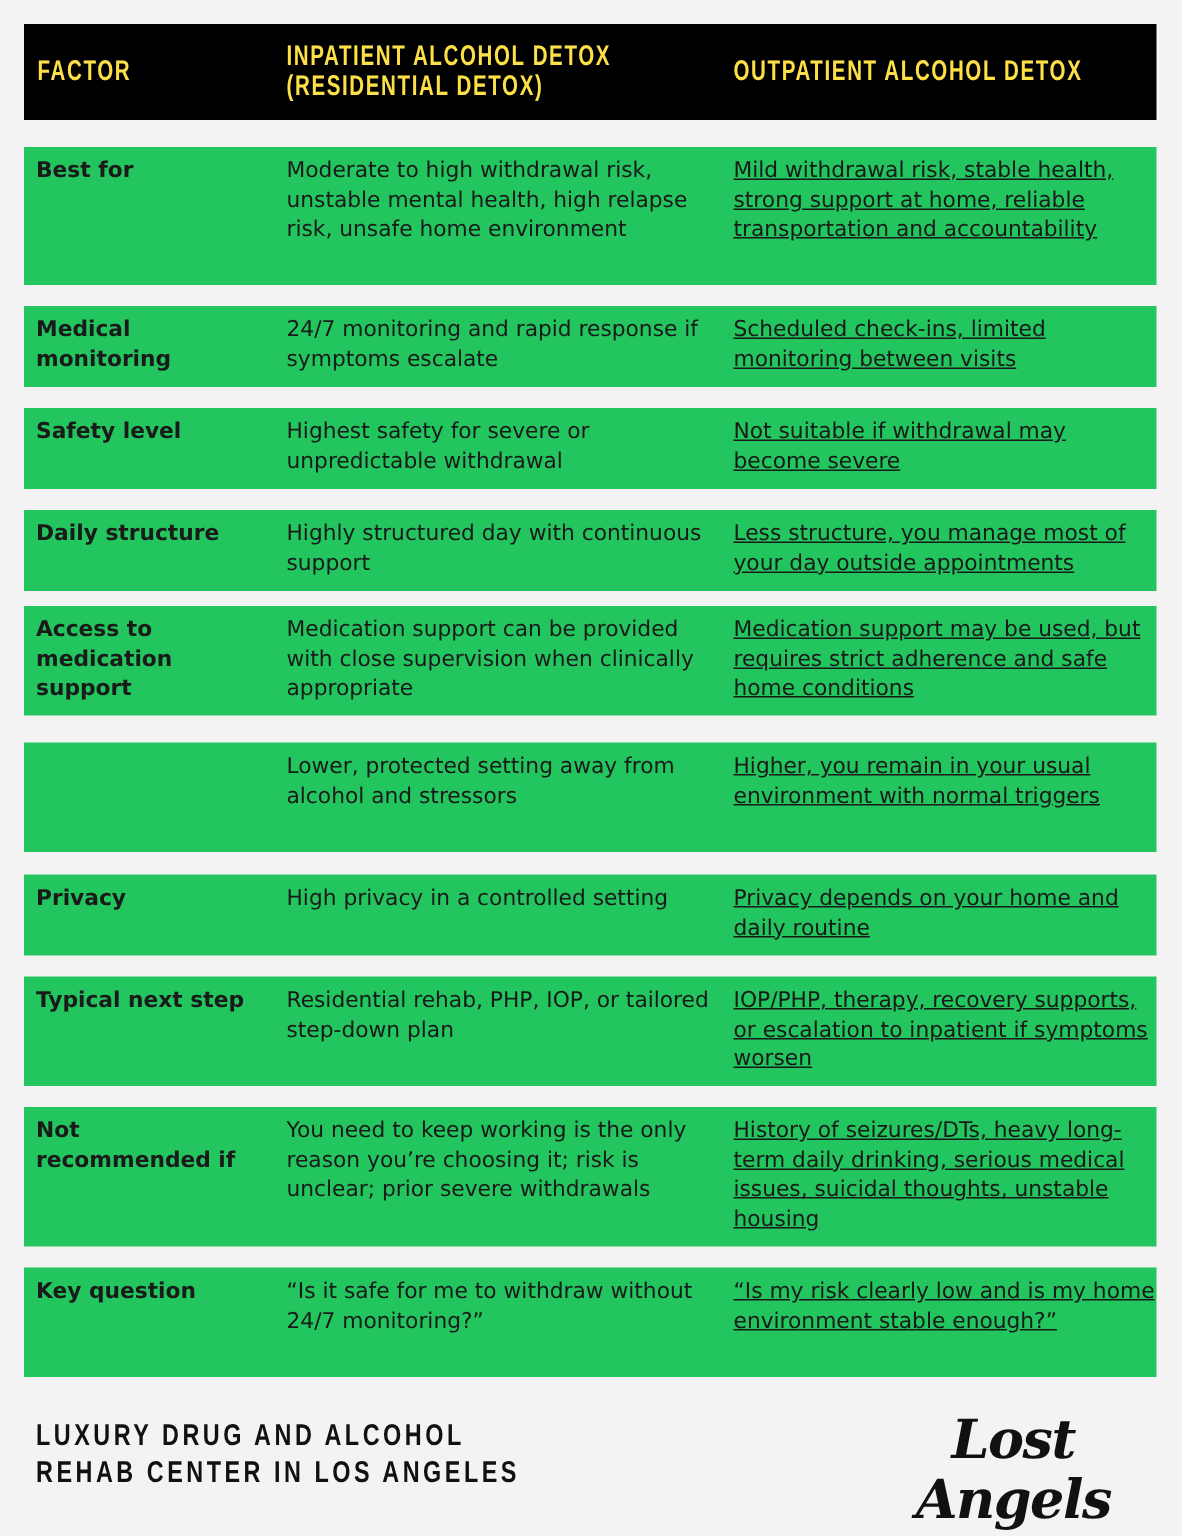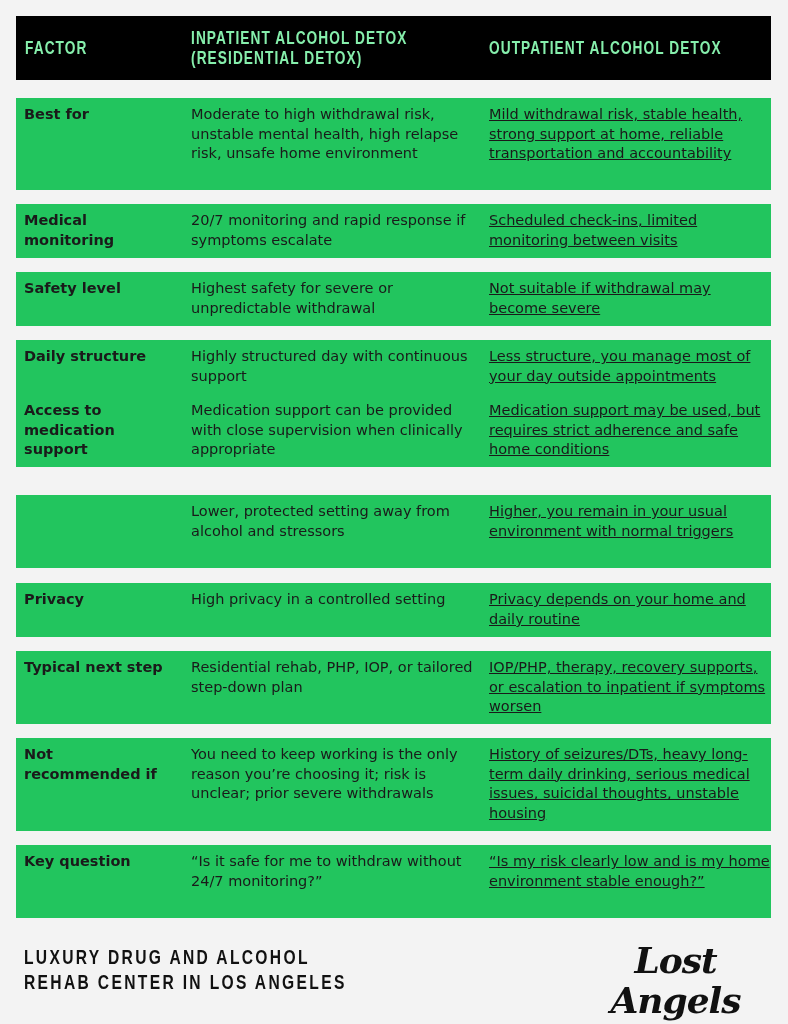--- a/index.html
+++ b/index.html
@@ -1,20 +1,20 @@
 <!DOCTYPE html>
 <html><head>
 <meta charset="utf-8">
 <style>
   * { box-sizing: border-box; margin: 0; padding: 0; }
   html, body { width: 788px; height: 1024px; background: #f3f3f3; overflow: hidden; }
   body { font-family: "DejaVu Sans", sans-serif; color: #1a1a1a; position: relative; }
   .header {
     position: absolute; left: 16px; top: 16px; width: 755px; height: 64px;
-    background: #000; color: #86efac; display: flex; align-items: center;
+    background: #000; color: #fde047; display: flex; align-items: center;
     font-family: "Liberation Sans", sans-serif; font-weight: bold;
     font-size: 19px; letter-spacing: 1.5px; text-transform: uppercase;
     transform-origin: left center;
   }
   .header .c { line-height: 20px; }
   .header .c1 { position: absolute; left: 9px; transform: scaleX(0.72); transform-origin: left center; }
   .header .c2 { position: absolute; left: 175px; transform: scaleX(0.72); transform-origin: left center; }
   .header .c3 { position: absolute; left: 473px; transform: scaleX(0.72); transform-origin: left center; white-space: nowrap; }
   .c2 span { display: block; white-space: nowrap; }
   .row {
@@ -51,37 +51,37 @@
 </div>
 
 <div class="row" style="top:98px;height:92px">
   <div class="f">Best for</div>
   <div class="in">Moderate to high withdrawal risk, unstable mental health, high relapse risk, unsafe home environment</div>
   <div class="out">Mild withdrawal risk, stable health, strong support at home, reliable transportation and accountability</div>
 </div>
 
 <div class="row" style="top:204px;height:54px">
   <div class="f">Medical monitoring</div>
-  <div class="in">20/7 monitoring and rapid response if symptoms escalate</div>
+  <div class="in">24/7 monitoring and rapid response if symptoms escalate</div>
   <div class="out">Scheduled check-ins, limited monitoring between visits</div>
 </div>
 
 <div class="row" style="top:272px;height:54px">
   <div class="f">Safety level</div>
   <div class="in">Highest safety for severe or unpredictable withdrawal</div>
   <div class="out">Not suitable if withdrawal may become severe</div>
 </div>
 
 <div class="row" style="top:340px;height:54px">
   <div class="f">Daily structure</div>
   <div class="in">Highly structured day with continuous support</div>
   <div class="out">Less structure, you manage most of your day outside appointments</div>
 </div>
 
-<div class="row" style="top:394px;height:73px">
+<div class="row" style="top:404px;height:73px">
   <div class="f">Access to medication support</div>
   <div class="in">Medication support can be provided with close supervision when clinically appropriate</div>
   <div class="out">Medication support may be used, but requires strict adherence and safe home conditions</div>
 </div>
 
 <div class="row" style="top:495px;height:73px">
   <div class="in">Lower, protected setting away from alcohol and stressors</div>
   <div class="out">Higher, you remain in your usual environment with normal triggers</div>
 </div>
 

